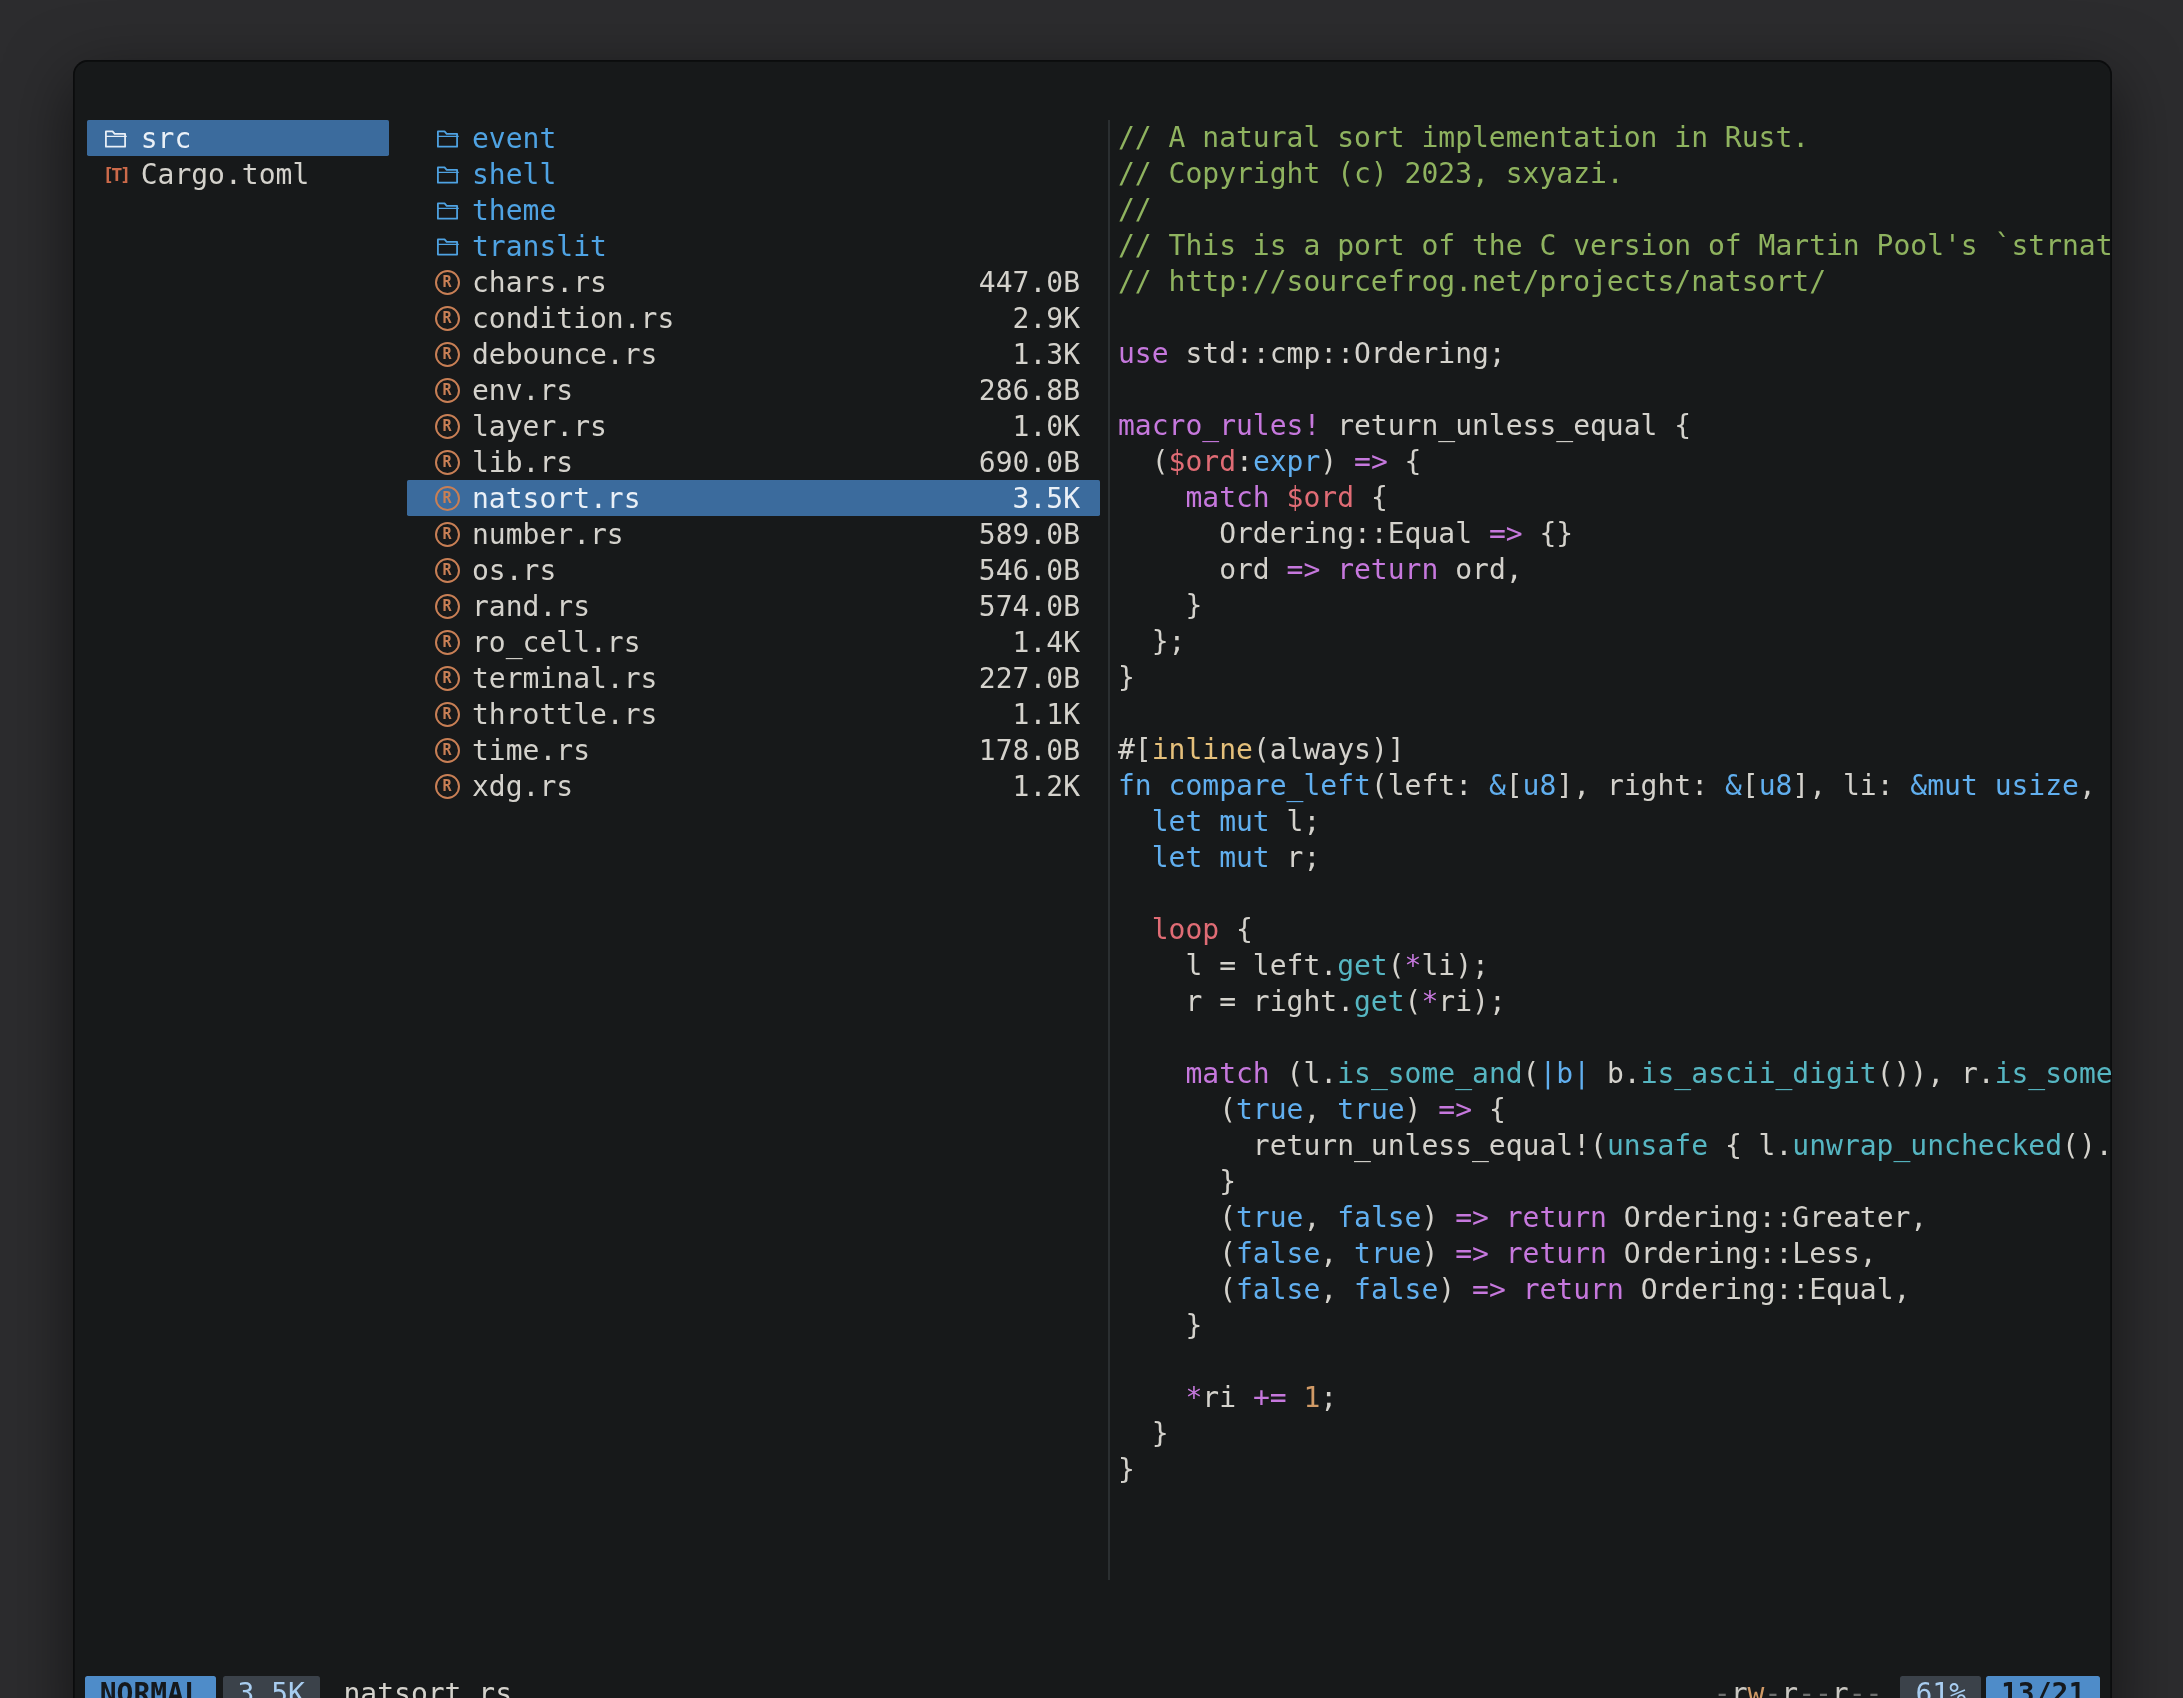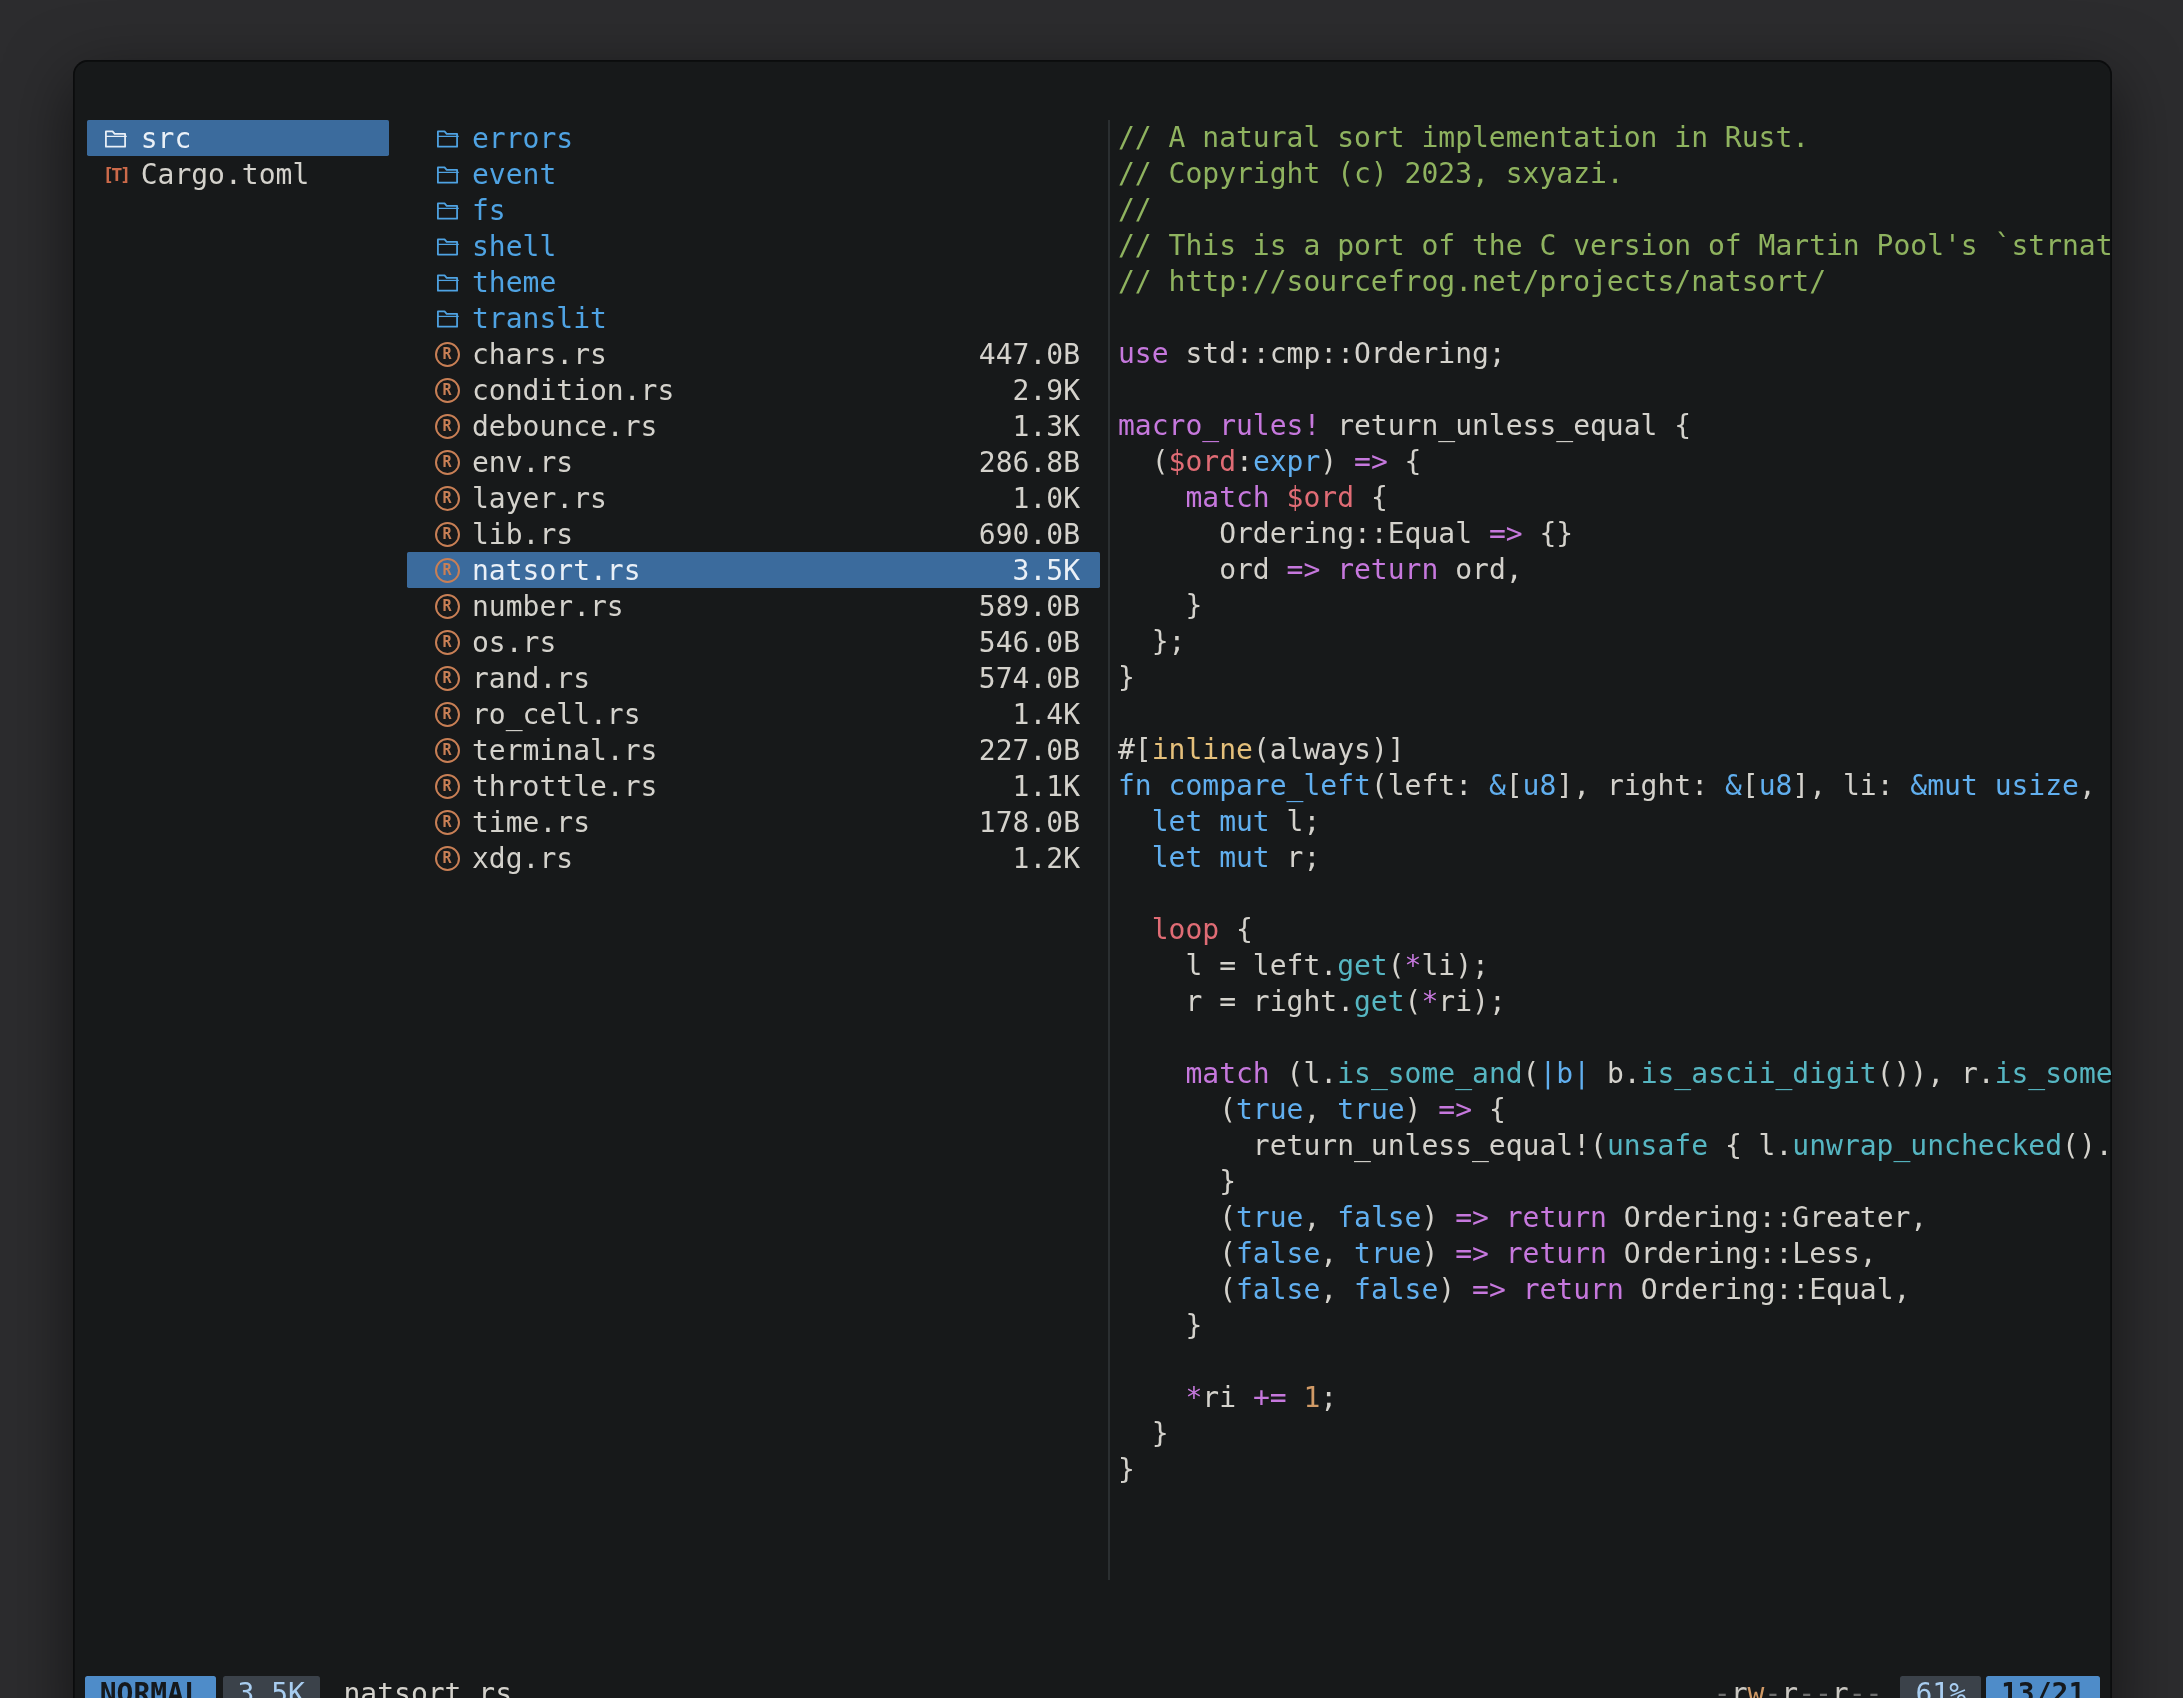--- a/index.html
+++ b/index.html
@@ -67,29 +67,21 @@
             <path d="M2.8 5.2h6.4l2 2.3h10v12.3H2.8z" fill="none" stroke="currentColor" stroke-width="1.7" stroke-linejoin="round"></path>
             <path d="M2.8 10h20" fill="none" stroke="currentColor" stroke-width="1.2"></path>
           </svg></span><span class="label">src</span></div>
       <div class="row row-toml"><span class="icon"><span class="icon-toml">[T]</span></span><span class="label">Cargo.toml</span></div>
     </div>
 
   <div class="pane pane-current">
       <div class="row row-folder"><span class="icon"><svg viewBox="0 0 24 24">
             <path d="M2.8 5.2h6.4l2 2.3h10v12.3H2.8z" fill="none" stroke="currentColor" stroke-width="1.7" stroke-linejoin="round"></path>
             <path d="M2.8 10h20" fill="none" stroke="currentColor" stroke-width="1.2"></path>
-          </svg></span><span class="label">errors</span><span class="size"></span></div>
-      <div class="row row-folder"><span class="icon"><svg viewBox="0 0 24 24">
-            <path d="M2.8 5.2h6.4l2 2.3h10v12.3H2.8z" fill="none" stroke="currentColor" stroke-width="1.7" stroke-linejoin="round"></path>
-            <path d="M2.8 10h20" fill="none" stroke="currentColor" stroke-width="1.2"></path>
           </svg></span><span class="label">event</span><span class="size"></span></div>
-      <div class="row row-folder"><span class="icon"><svg viewBox="0 0 24 24">
-            <path d="M2.8 5.2h6.4l2 2.3h10v12.3H2.8z" fill="none" stroke="currentColor" stroke-width="1.7" stroke-linejoin="round"></path>
-            <path d="M2.8 10h20" fill="none" stroke="currentColor" stroke-width="1.2"></path>
-          </svg></span><span class="label">fs</span><span class="size"></span></div>
       <div class="row row-folder"><span class="icon"><svg viewBox="0 0 24 24">
             <path d="M2.8 5.2h6.4l2 2.3h10v12.3H2.8z" fill="none" stroke="currentColor" stroke-width="1.7" stroke-linejoin="round"></path>
             <path d="M2.8 10h20" fill="none" stroke="currentColor" stroke-width="1.2"></path>
           </svg></span><span class="label">shell</span><span class="size"></span></div>
       <div class="row row-folder"><span class="icon"><svg viewBox="0 0 24 24">
             <path d="M2.8 5.2h6.4l2 2.3h10v12.3H2.8z" fill="none" stroke="currentColor" stroke-width="1.7" stroke-linejoin="round"></path>
             <path d="M2.8 10h20" fill="none" stroke="currentColor" stroke-width="1.2"></path>
           </svg></span><span class="label">theme</span><span class="size"></span></div>
       <div class="row row-folder"><span class="icon"><svg viewBox="0 0 24 24">
             <path d="M2.8 5.2h6.4l2 2.3h10v12.3H2.8z" fill="none" stroke="currentColor" stroke-width="1.7" stroke-linejoin="round"></path>

